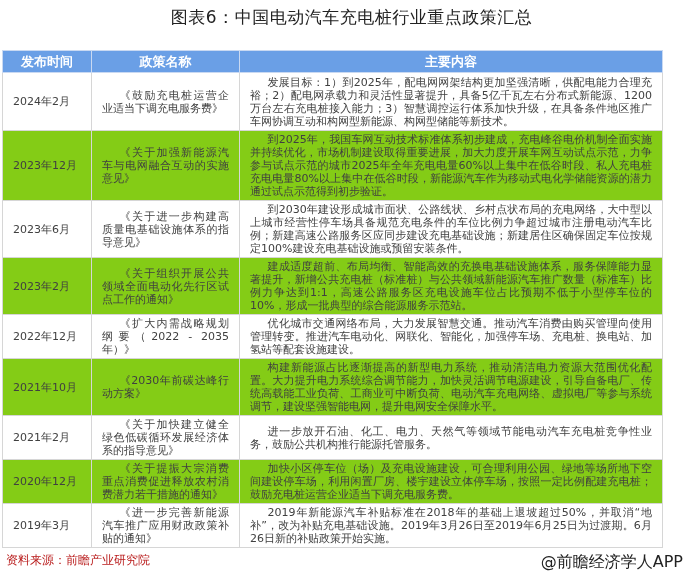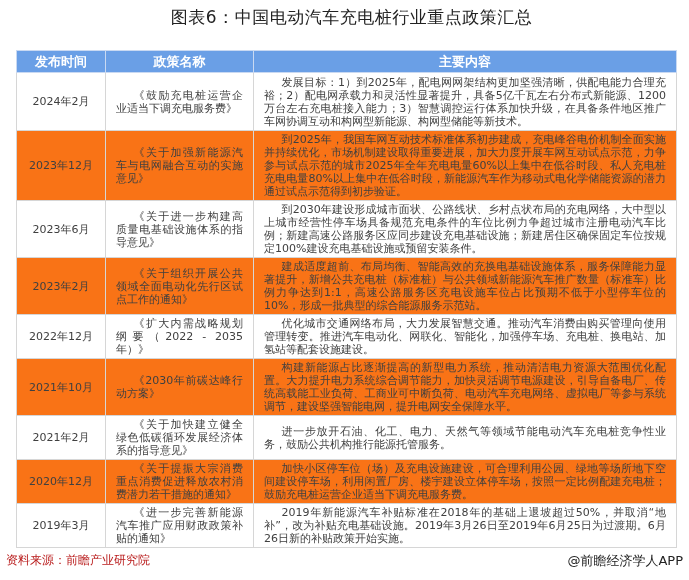--- a/index.html
+++ b/index.html
@@ -1,32 +1,32 @@
 <!DOCTYPE html>
 <html><head>
 <meta charset="utf-8">
 <style>
   html, body { margin:0; padding:0; background:#ffffff; }
   body { width:689px; height:580px; position:relative; overflow:hidden;
          font-family: "DejaVu Sans", "Liberation Sans", sans-serif; color:#333; }
   .title { position:absolute; left:7px; top:6px; width:689px; text-align:center;
            font-size:17px; font-weight:normal; color:#222; letter-spacing:0.5px; }
-  table.policy { position:absolute; left:16px; top:50px; width:660px;
+  table.policy { position:absolute; left:2px; top:50px; width:660px;
                  border-collapse:collapse; table-layout:fixed; }
   table.policy th { background:#6a9fe6; color:#ffffff; font-weight:bold; font-size:13px;
                     height:21px; padding:0; text-align:center; border:1px solid #c9d9f2; }
   table.policy td { border:1px solid #d6d6d6; font-size:11px; line-height:13px;
                     padding:2px 10px; vertical-align:middle; color:#404040; }
   table.policy tr.odd td { background:#ffffff; }
-  table.policy tr.even td { background:#f97316; }
-  td.c-date { text-align:center; font-size:12px; }
+  table.policy tr.even td { background:#84cc16; }
+  td.c-date { font-size:12px; }
   td.c-name { text-indent:1.6em; text-align:justify; }
   td.c-content { text-indent:1.6em; text-align:justify; }
   .footer-left { position:absolute; left:6px; top:552px; font-size:12px; color:#b91c1c; }
-  .footer-right { position:absolute; right:6px; top:552px; font-size:13px; color:#222; }
+  .footer-right { position:absolute; right:6px; top:552px; font-size:16px; color:#222; }
 </style>
 </head>
 <body>
 
 <div class="title">图表6：中国电动汽车充电桩行业重点政策汇总</div>
 
 <table class="policy">
   <colgroup>
     <col style="width:89px">
     <col style="width:148px">

